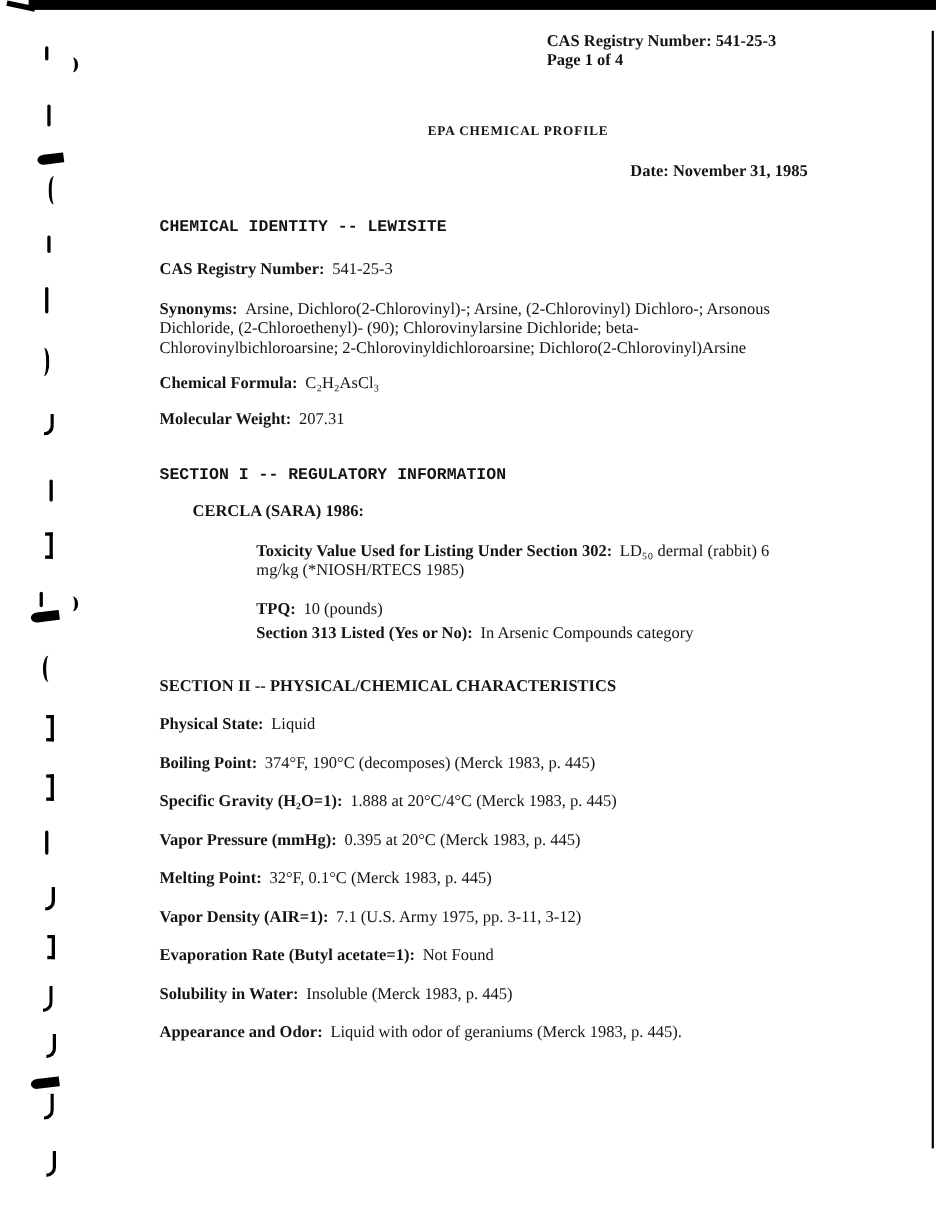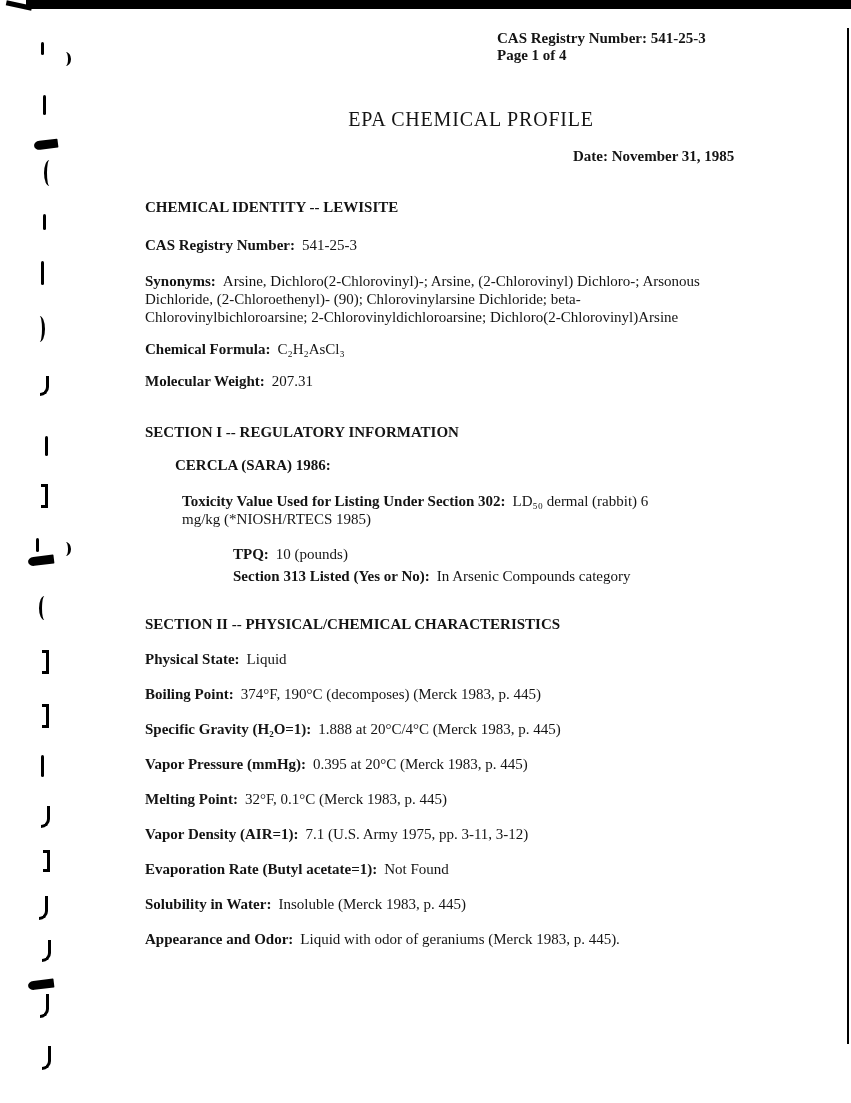--- a/index.html
+++ b/index.html
@@ -22,28 +22,28 @@
   .mk-j  { width: 9px; border-right: 3px solid #000; border-bottom: 3px solid #000; border-bottom-right-radius: 9px; }
   .mk-br { width: 7px; border-right: 3px solid #000; border-top: 3px solid #000; border-bottom: 3px solid #000; }
   .mk-pl { width: 9px; border-left: 3px solid #000; border-radius: 60% 0 0 60% / 50% 0 0 50%; }
   .mk-pr { width: 9px; border-right: 3px solid #000; border-radius: 0 60% 60% 0 / 0 50% 50% 0; }
   .mk-sw { background: #000; height: 9px; border-radius: 9px 1px 1px 9px / 7px 1px 1px 7px; transform: rotate(-7deg); }
 
   
   .hdr-right { position: absolute; left: 497px; top: 30px; font-size: 15px; line-height: 17px; font-weight: 700; }
   .doc { position: absolute; left: 145px; top: 110px; width: 652px; font-size: 15px; line-height: 18px; }
   .lbl { font-weight: 700; margin-right: 7px; font-family: Liberation Serif, serif; }
-  .title { text-align: center; font-weight: 400; font-size: 20px; letter-spacing: 0.8px; }
+  .title { text-align: center; font-weight: 700; font-size: 12px; letter-spacing: 0.8px; }
   .dateblock { margin-top: 20px; margin-left: 428px; font-weight: 700; line-height: 17px; }
-  .heading { margin-top: 33px; font-weight: 700; }
+  .heading { margin-top: 33px; font-weight: 700; font-family: Liberation Mono, monospace; }
   .cas-row { margin-top: 20px; }
   .synonyms { margin-top: 18px; width: 578px; }
   .formula-row, .mw-row { margin-top: 14px; }
   .cercla { margin-top: 15px; margin-left: 30px; font-weight: 700; }
-  .tox { margin-top: 18px; margin-left: 37px; width: 505px; }
+  .tox { margin-top: 18px; margin-left: 88px; width: 505px; }
   .tpq { margin-top: 17px; margin-left: 88px; }
   .rq { margin-top: 16px; margin-left: 88px; }
   .rq-note { margin-left: 27px; }
   .s313 { margin-top: 4px; margin-left: 88px; }
   .s2-heading { margin-top: 30px; font-weight: 700; }
   .item { margin-top: 17px; }
 </style>
 </head>
 <body>
 

